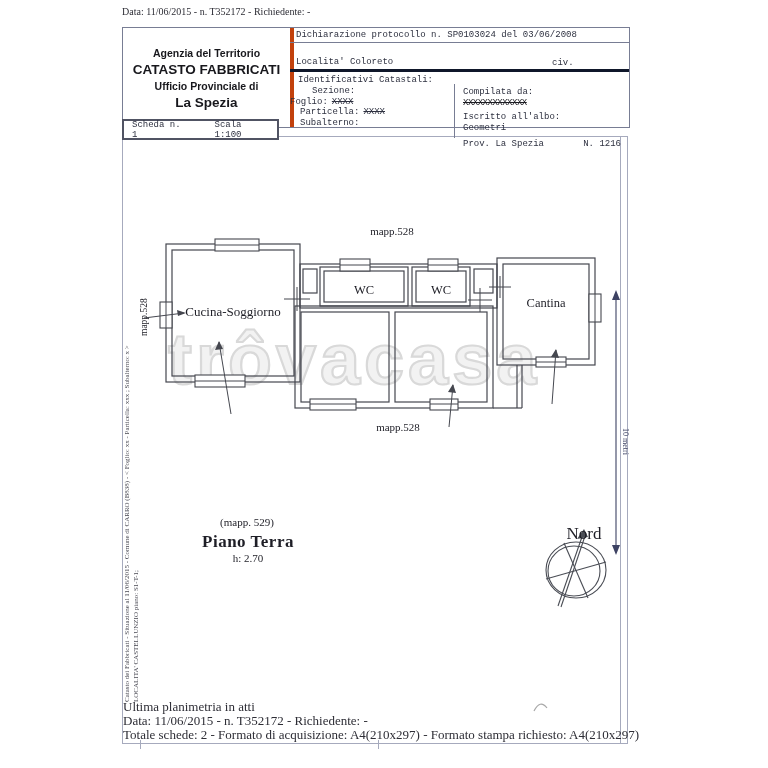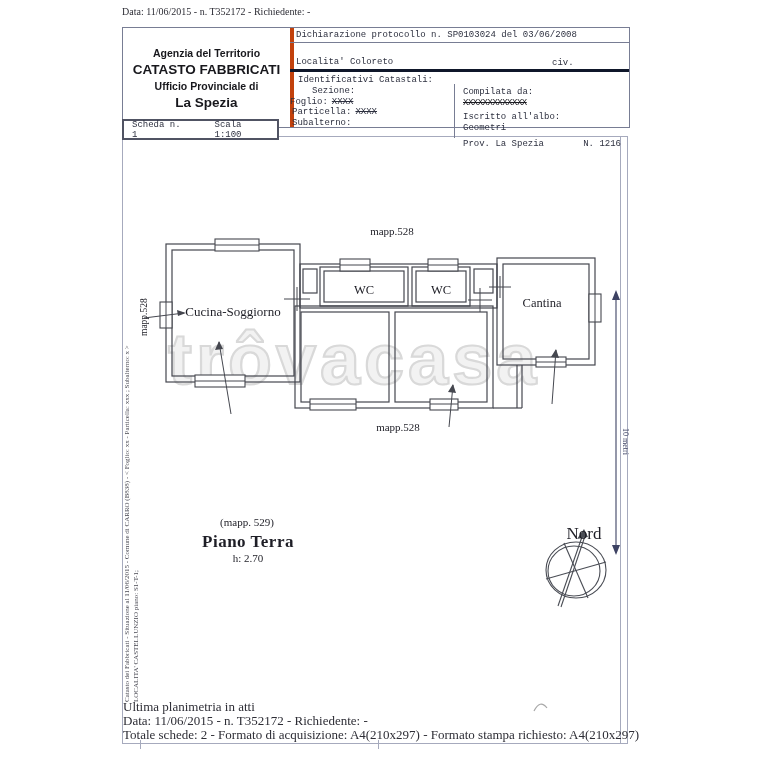--- a/index.html
+++ b/index.html
@@ -18,21 +18,21 @@
   .office .o-sm{font-size:10.5px;line-height:16px;}
   .office .o-lg{font-size:13.5px;line-height:17px;}
   .decl{position:absolute;left:167px;top:0;width:339px;height:99px;font-family:"Liberation Mono","DejaVu Sans Mono",monospace;font-size:9px;color:#2e3140;}
   .decl-row1{position:absolute;left:0;top:0;width:339px;height:15px;border-bottom:1px solid #787d94;padding:2px 0 0 6px;box-sizing:border-box;white-space:nowrap;}
   .decl-row2{position:absolute;left:0;top:16px;width:339px;height:13px;padding-left:6px;box-sizing:border-box;white-space:nowrap;}
   .decl-row3{position:absolute;left:0;top:29px;width:339px;height:15px;border-bottom:3px solid #0f172a;padding-left:6px;box-sizing:border-box;}
   .civ{position:absolute;left:262px;top:1px;}
   .ident{position:absolute;left:0;top:45px;width:164px;height:54px;padding-top:2px;}
   .id-line{line-height:10.8px;white-space:nowrap;}
   .id-line .val{margin-left:4px;}
-  .pad8{padding-left:8px;} .pad22{padding-left:22px;} .pad28{} .pad2{padding-left:2px;}
+  .pad8{padding-left:8px;} .pad22{padding-left:22px;} .pad28{} .pad2{padding-left:10px;}
   .struck{text-decoration:line-through;}
   .compilata{position:absolute;left:164px;top:56px;width:175px;height:54px;border-left:1px solid #787d94;padding:3px 6px 0 8px;box-sizing:border-box;}
   .cp-line{line-height:10.5px;white-space:nowrap;}
   .cp-name{text-decoration:line-through;letter-spacing:-0.5px;color:#1c1c22;}
   .cp-gap{margin-top:4px;}
   .cp-row{display:flex;justify-content:space-between;margin-top:6px;padding-right:2px;}
   
   .scheda{left:122px;top:119px;width:157px;height:21px;border:2px solid #505363;box-sizing:border-box;background:#fff;z-index:6;
           display:flex;align-items:center;font-family:"Liberation Mono","DejaVu Sans Mono",monospace;font-size:9px;color:#2e3140;padding:0 8px;}
   .scheda .scala{margin-left:28px;}
@@ -51,21 +51,21 @@
   .watermark{left:168px;top:318px;width:442px;z-index:1;
     font-family:"Liberation Sans",sans-serif;font-weight:bold;font-size:72px;letter-spacing:4px;
     color:#f2f2f2;-webkit-text-stroke:2.2px #d9d9d9;}
   
   .plan-svg{left:122px;top:136px;z-index:2;}
   
   .plan-label{z-index:3;text-align:center;color:#1e1e26;}
   .lbl-cucina{left:166px;top:304px;width:134px;font-size:13px;}
   .lbl-wc1{left:320px;top:283px;width:88px;font-size:12.5px;}
   .lbl-wc2{left:412px;top:283px;width:58px;font-size:12.5px;}
-  .lbl-cantina{left:497px;top:296px;width:90px;font-size:12.5px;}
+  .lbl-cantina{left:497px;top:296px;width:98px;font-size:12.5px;}
   .lbl-mapp-top{left:342px;top:225px;width:100px;font-size:11px;}
   .lbl-mapp-bottom{left:348px;top:421px;width:100px;font-size:11px;}
   .lbl-mapp529{left:197px;top:516px;width:100px;font-size:11px;}
   .lbl-piano{left:178px;top:532px;width:140px;font-size:17px;font-weight:bold;letter-spacing:0.5px;}
   .lbl-h{left:178px;top:552px;width:140px;font-size:11px;}
   .lbl-nord{left:558px;top:524px;width:52px;font-size:17px;}
   
   .footer-line{left:123px;font-size:13px;color:#2d2d35;z-index:3;white-space:nowrap;}
   .f1{top:699px;} .f2{top:713px;} .f3{top:727px;}
 </style>

